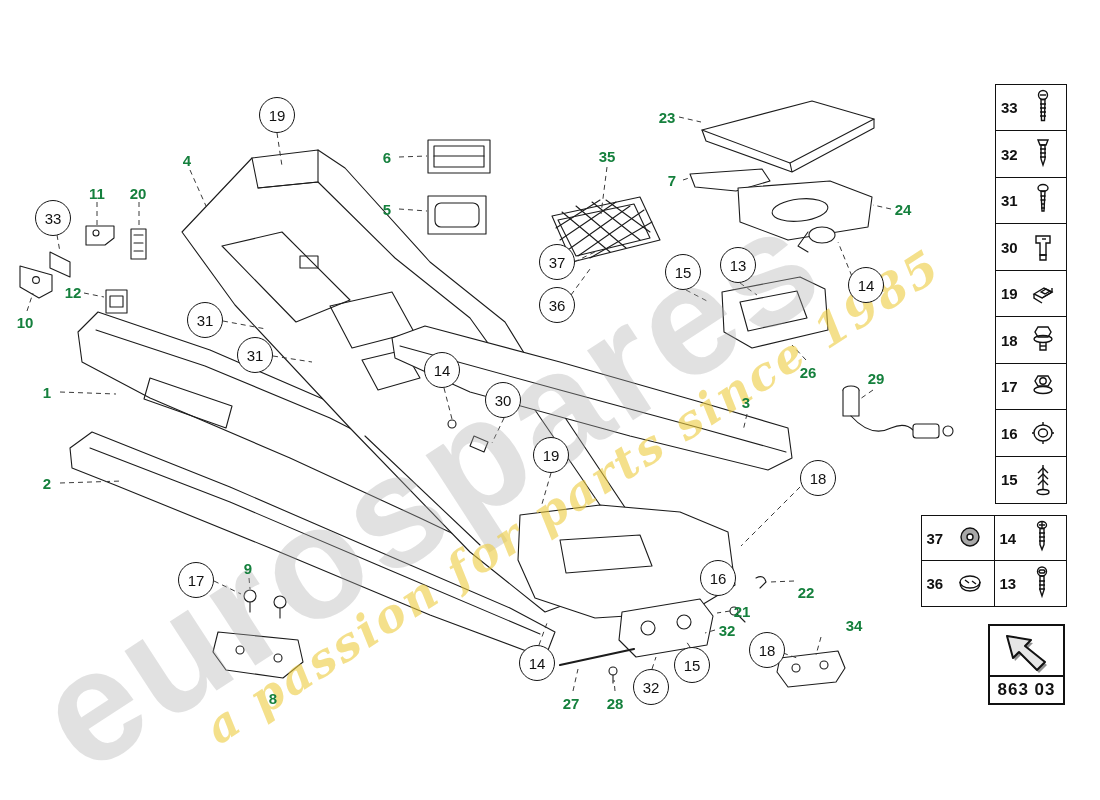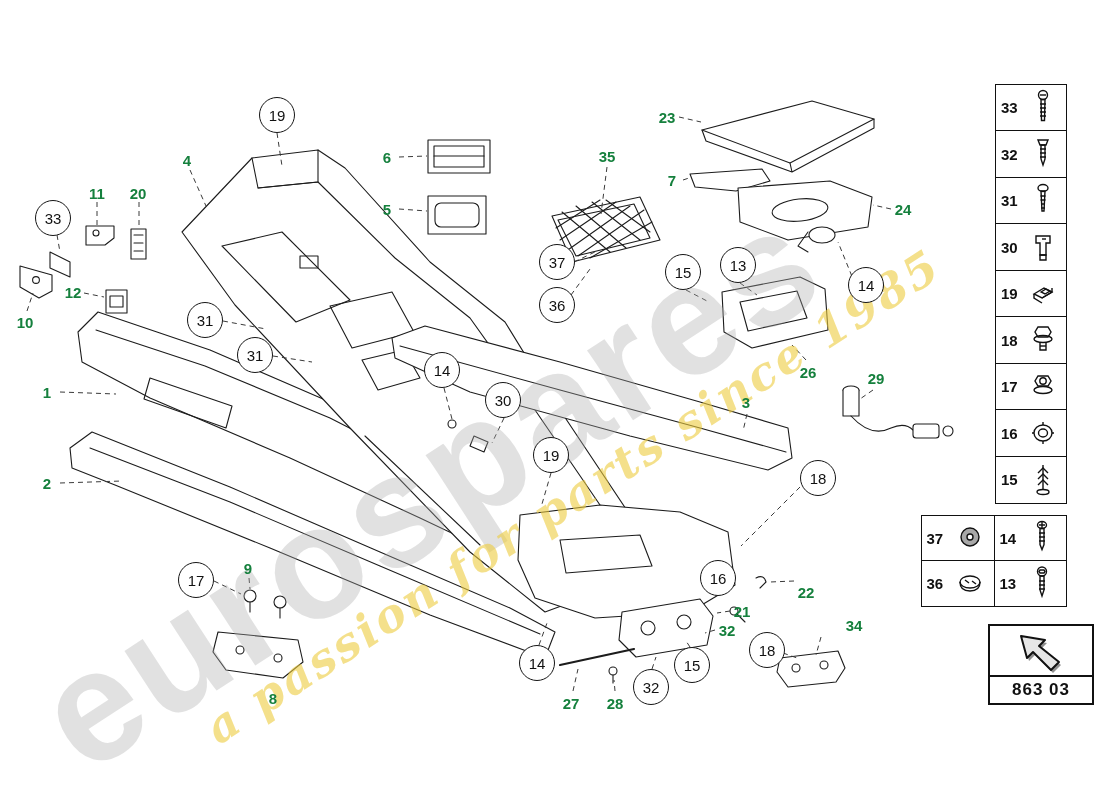--- a/index.html
+++ b/index.html
@@ -46,21 +46,21 @@
   .legend-cell{
     box-sizing:border-box;height:48px;border:1.5px solid #111;background:#fff;
     display:flex;align-items:center;padding:2px 3px 2px 5px;margin-top:-1.5px;
   }
   .legend-double .legend-cell{height:47px;margin-left:-1.5px;}
   .legend-num{font-size:15px;font-weight:700;color:#111;min-width:22px;}
   .legend-icon{flex:1;display:flex;align-items:center;justify-content:center;}
 
   
   .code-box{
-    position:absolute;left:988px;top:624px;width:106px;height:81px;z-index:4;
+    position:absolute;left:988px;top:624px;width:77px;height:81px;z-index:4;
     box-sizing:border-box;border:2px solid #111;background:#fff;
     display:flex;flex-direction:column;
   }
   .code-arrow{flex:1;display:flex;align-items:center;justify-content:center;}
   .code-text{
     border-top:2px solid #111;height:26px;display:flex;align-items:center;justify-content:center;
     font-size:17px;font-weight:700;letter-spacing:1px;color:#111;
   }
 </style>
 </head>

